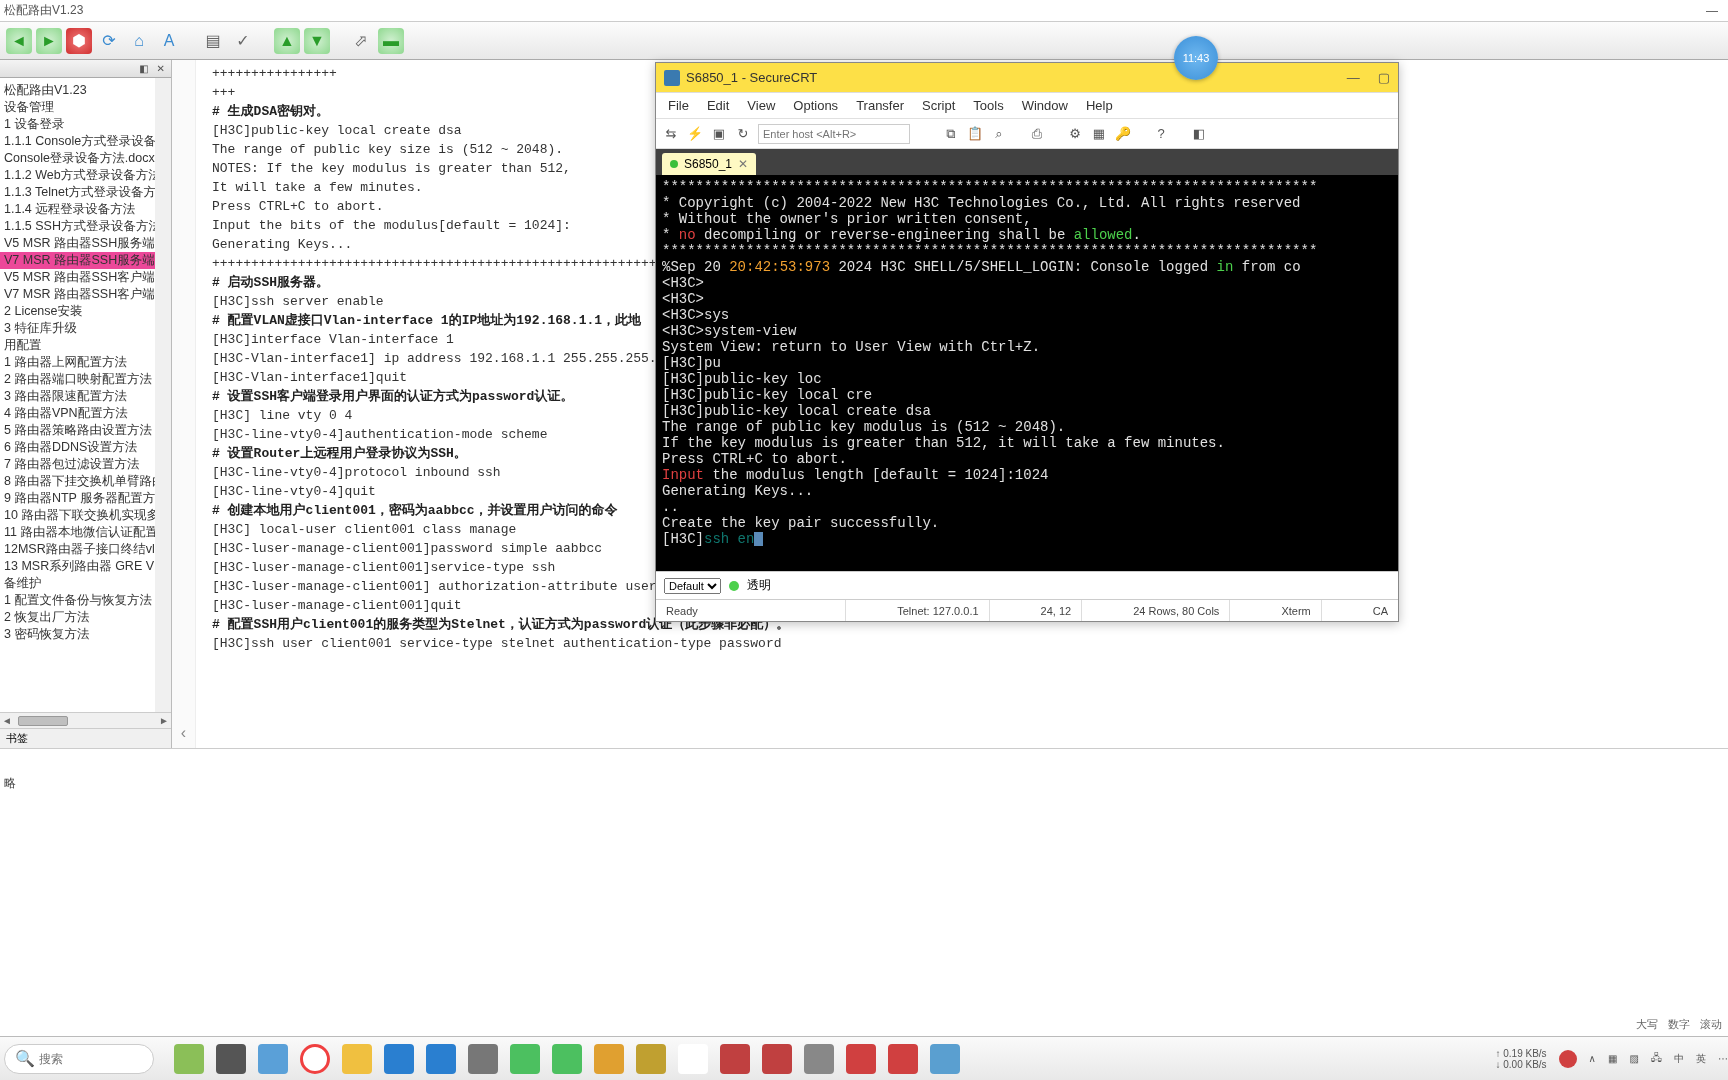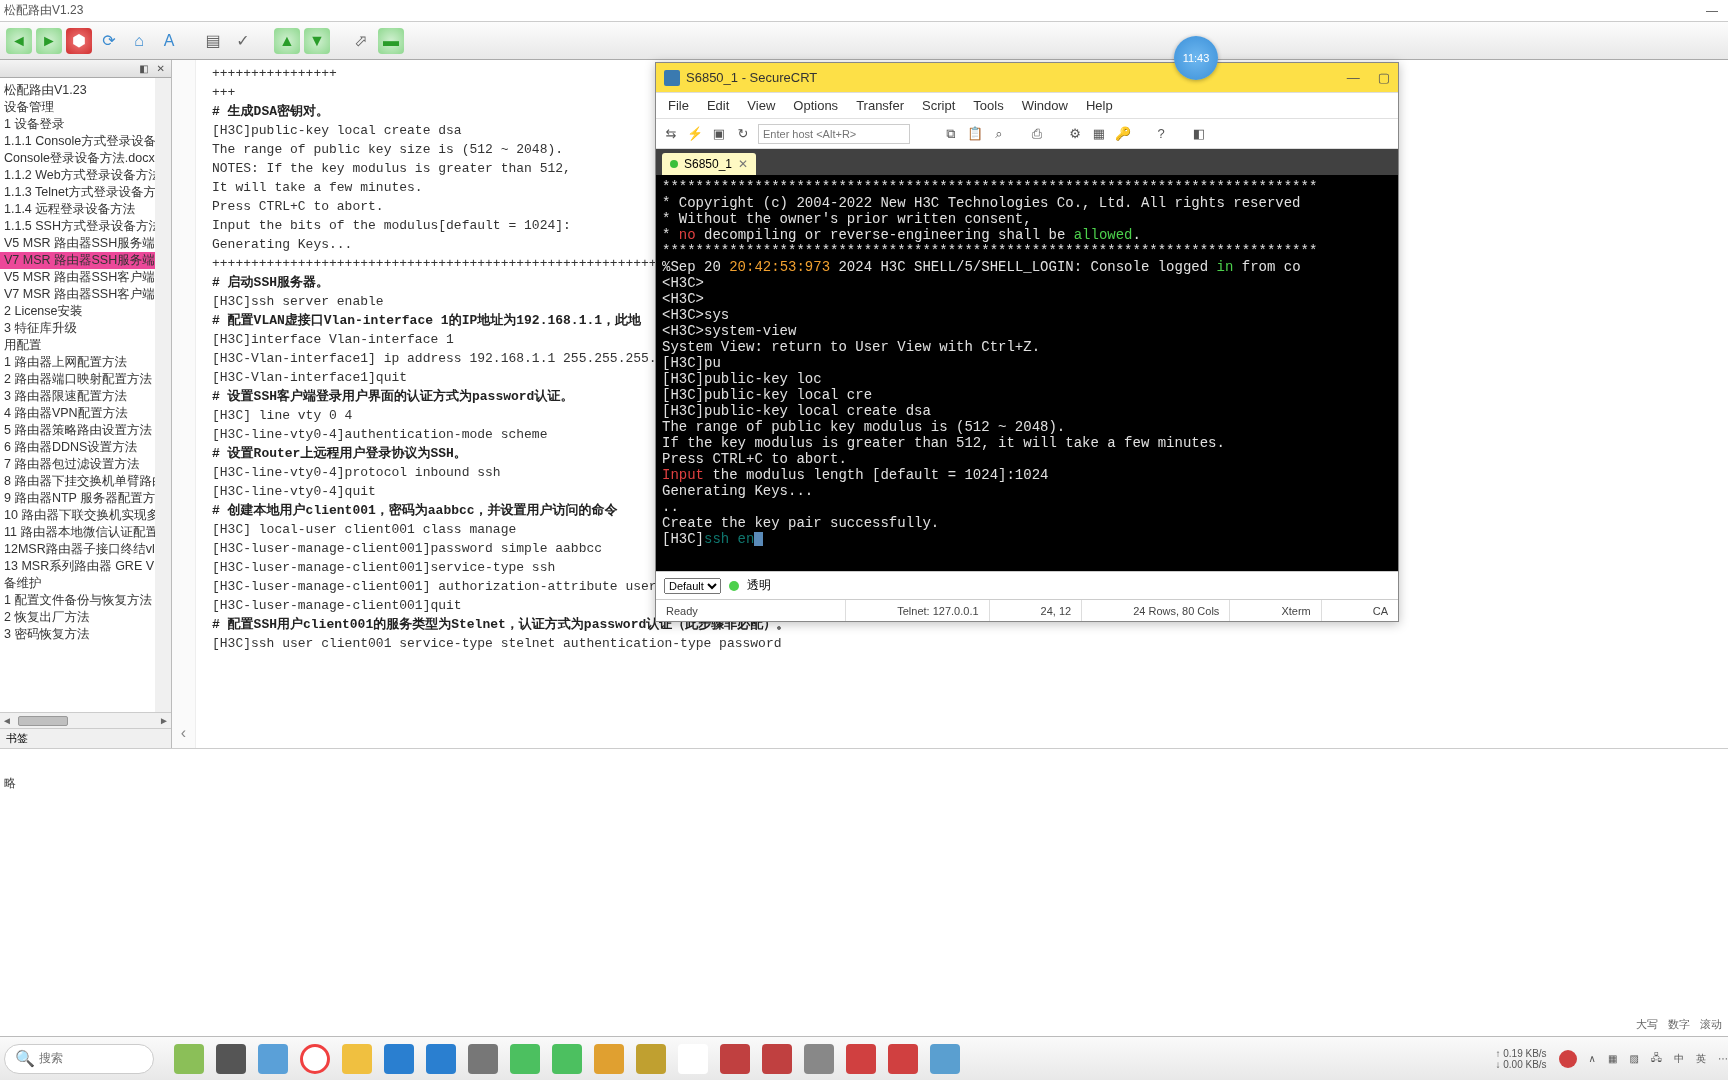--- a/index.html
+++ b/index.html
@@ -56,21 +56,21 @@
 .crt-status{height:22px;border-top:1px solid #ccc;display:flex;align-items:flex-end;font-size:11px;color:#444;gap:41px;}
 .crt-status span{padding:0 10px;border-right:1px solid #ddd;height:100%;display:flex;align-items:center;}
 .crt-status span:first-child{flex:1;}
 
 
 .clock-badge { position:absolute; left:1174px; top:36px; width:44px; height:44px; border-radius:50%; background:radial-gradient(#6fb8f0,#3a8fd8); color:#fff; font-size:11px; display:flex; align-items:center; justify-content:center; box-shadow:0 1px 4px rgba(0,0,0,.3);}
 
 
 .taskbar { position:absolute; left:0; right:0; bottom:0; height:44px; background:linear-gradient(#fafafa,#e8e8e8); border-top:1px solid #bbb; display:flex; align-items:center; }
 .taskbar .search{display:flex;align-items:center;border:1px solid #ccc;height:30px;border-radius:15px;margin-left:4px;padding:0 10px;background:#fff;width:150px;}
-.taskbar .search input{border:none;outline:none;font-size:12px;width:100%;font-family:Liberation Mono, monospace;}
+.taskbar .search input{border:none;outline:none;font-size:12px;width:100%;}
 .taskbar .apps{display:flex;gap:12px;margin-left:20px;}
 .taskbar .app-ico{width:30px;height:30px;border-radius:4px;display:flex;align-items:center;justify-content:center;font-size:16px;}
 .taskbar .tray{margin-left:auto;display:flex;align-items:center;gap:12px;font-size:10px;color:#555;}
 .net-stats{display:flex;flex-direction:column;line-height:11px;font-size:10px;}
 .ime-row{position:absolute;right:6px;bottom:48px;font-size:11px;color:#666;display:flex;gap:10px;}
 
 </style>
 </head>
 <body>
 

